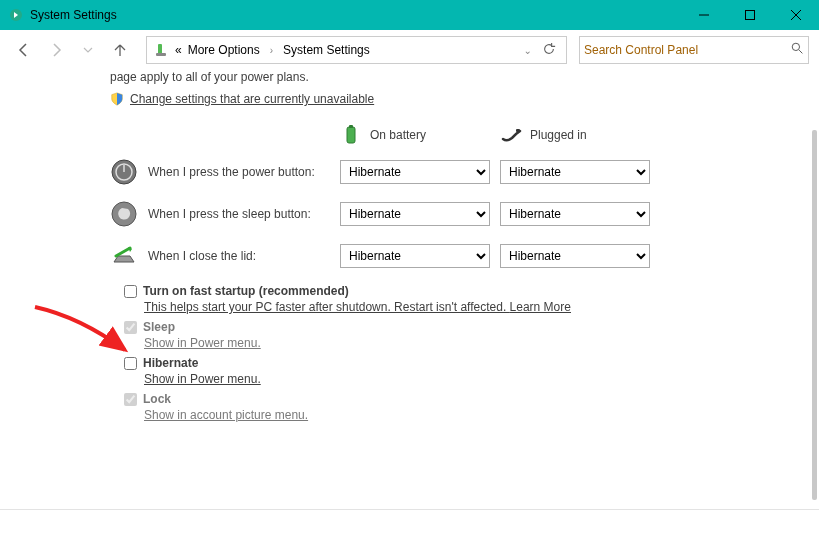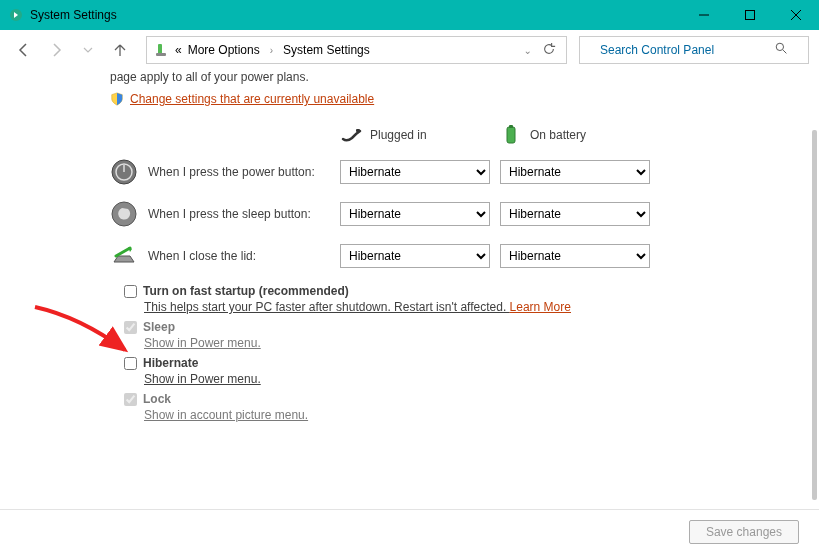--- a/index.html
+++ b/index.html
@@ -11,27 +11,27 @@
 .titlebar .win-btn svg { width: 10px; height: 10px; }
 .navbar { height: 40px; display: flex; align-items: center; padding: 5px 10px; gap: 4px; }
 .nav-arrow { width: 28px; height: 28px; display: flex; align-items: center; justify-content: center; color: #606060; }
 .nav-arrow.disabled { color: #bdbdbd; }
 .nav-arrow svg { width: 16px; height: 16px; }
 .address { flex: 1; border: 1px solid #ccc; height: 28px; display: flex; align-items: center; padding: 0 6px; gap: 6px; font-size: 12px; margin: 0 8px; }
 .address .crumb { white-space: nowrap; }
 .address .chev { color: #888; font-size: 10px; padding: 0 4px; }
 .address .spacer { flex: 1; }
 .address .refresh { color: #606060; padding: 0 4px; }
-.searchbox { width: 230px; border: 1px solid #ccc; height: 28px; display: flex; align-items: center; padding: 0 20px; font-size: 12px; color: #0369a1; }
+.searchbox { width: 230px; border: 1px solid #ccc; height: 28px; display: flex; align-items: center; padding: 0 4px; font-size: 12px; color: #a16207; }
 .searchbox .ph { flex: 1; }
 .content { position: absolute; top: 70px; left: 0; right: 0; bottom: 46px; padding: 0 20px 0 110px; overflow: hidden; }
 .truncated { color: #404040; font-size: 12px; margin-bottom: 8px; }
 .link-row { display: flex; align-items: center; gap: 6px; font-size: 12px; margin-bottom: 18px; }
 .shield { width: 14px; height: 14px; }
-.link { color: #c2410c; }
+.link { color: #404040; }
 .section-head { display: flex; align-items: center; gap: 10px; font-size: 12px; color: #404040; margin: 6px 0 12px 0; }
 .section-head .line { flex: 1; height: 1px; background: #d0d0d0; }
 .cols-header { display: flex; align-items: center; margin-bottom: 12px; }
 .cols-header .lead { width: 230px; }
 .colh { width: 160px; display: flex; align-items: center; gap: 8px; font-size: 12px; color: #404040; }
 .colh .bat-icon, .colh .plug-icon { width: 22px; height: 22px; display: flex; align-items: center; justify-content: center; }
 .row { display: flex; align-items: center; margin-bottom: 14px; }
 .row .lead { width: 230px; display: flex; align-items: center; gap: 10px; font-size: 12px; color: #404040; }
 .row .lead .icon { width: 28px; height: 28px; display: flex; align-items: center; justify-content: center; }
 select.combo { width: 150px; height: 24px; font-size: 12px; border: 1px solid #aaa; padding: 2px 4px; background: #fff; margin-right: 10px; }
@@ -137,36 +137,36 @@
           <path d="M8 1 L14 3 V8 C14 12 8 15 8 15 V1 Z" fill="#3a86e0"></path>
         </svg>
     </span>
     <a class="link" href="#">Change settings that are currently unavailable</a>
   </div>
 
 
   <div class="cols-header">
     <div class="lead"></div>
     <div class="colh">
+      <span class="bat-icon">
+        <svg viewBox="0 0 22 22">
+            <rect x="7" y="3" width="8" height="16" rx="2" fill="#4caf50" stroke="#2e7d32"></rect>
+            <rect x="9" y="1" width="4" height="3" rx="1" fill="#2e7d32"></rect>
+          </svg>
+      </span>
+      <span>On battery</span>
+    </div>
+    <div class="colh">
       <span class="plug-icon">
         <svg viewBox="0 0 22 22">
             <path d="M3 15 Q7 18 12 14 L16 10 L20 7" fill="none" stroke="#333" stroke-width="2.5" stroke-linecap="round"></path>
             <rect x="16" y="5" width="4" height="3" rx="1" fill="#333"></rect>
           </svg>
       </span>
       <span>Plugged in</span>
-    </div>
-    <div class="colh">
-      <span class="bat-icon">
-        <svg viewBox="0 0 22 22">
-            <rect x="7" y="3" width="8" height="16" rx="2" fill="#4caf50" stroke="#2e7d32"></rect>
-            <rect x="9" y="1" width="4" height="3" rx="1" fill="#2e7d32"></rect>
-          </svg>
-      </span>
-      <span>On battery</span>
     </div>
   </div>
 
   <div class="row">
     <div class="lead">
       <span class="icon">
         <svg viewBox="0 0 28 28">
             <circle cx="14" cy="14" r="12" fill="#777" stroke="#444"></circle>
             <circle cx="14" cy="14" r="8" fill="none" stroke="#ddd" stroke-width="1.5"></circle>
             <line x1="14" y1="7" x2="14" y2="14" stroke="#ddd" stroke-width="1.5"></line>
@@ -240,14 +240,13 @@
 <svg class="arrow-annot" width="110" height="70">
   <defs>
       <marker id="ah" markerWidth="8" markerHeight="8" refX="6" refY="3" orient="auto">
         <path d="M0 0 L7 3 L0 6 Z" fill="#e22"></path>
       </marker>
     </defs>
   <path d="M5 5 Q50 15 95 48" stroke="#e22" stroke-width="4" fill="none" marker-end="url(#ah)"></path>
 </svg>
 
 <div class="footer">
-  <button class="btn disabled">Save changes</button>
 </div>
 
 </body></html>

